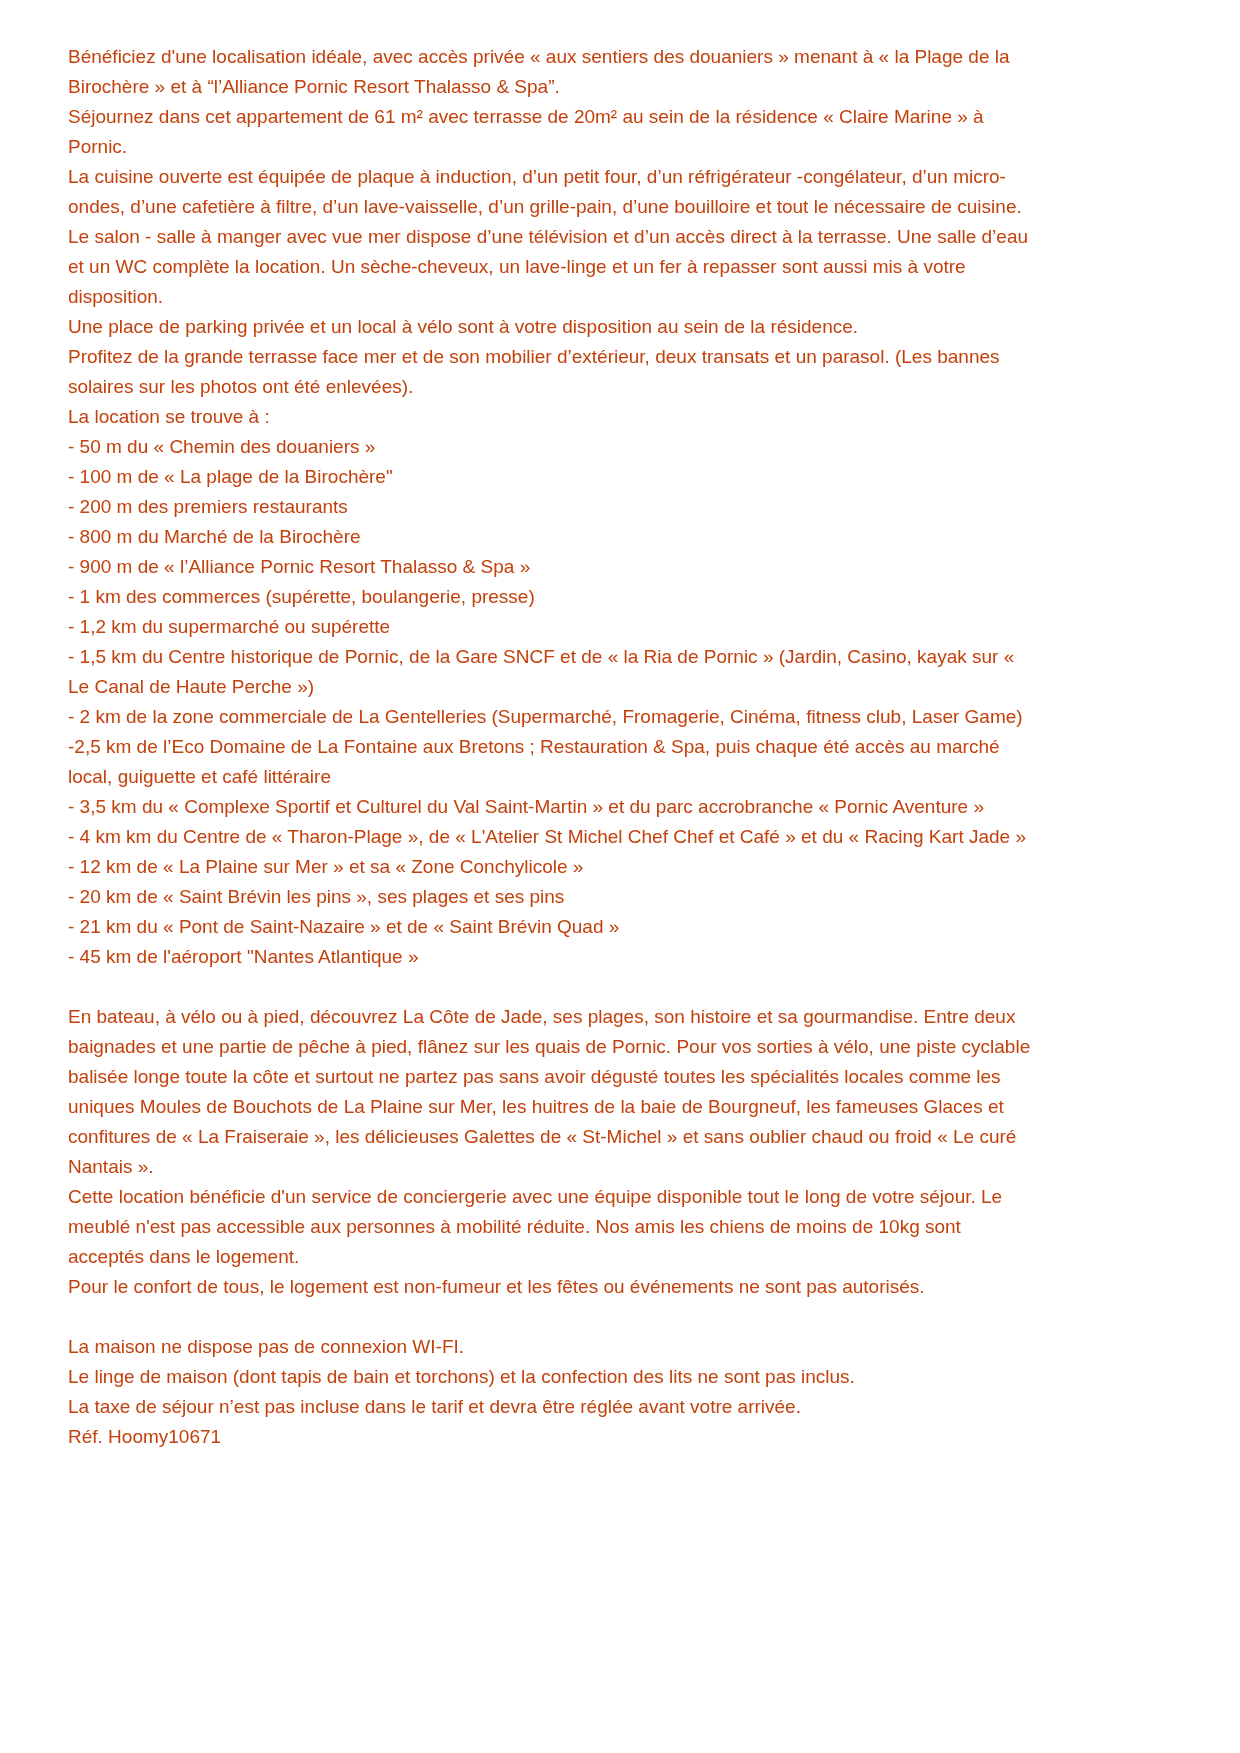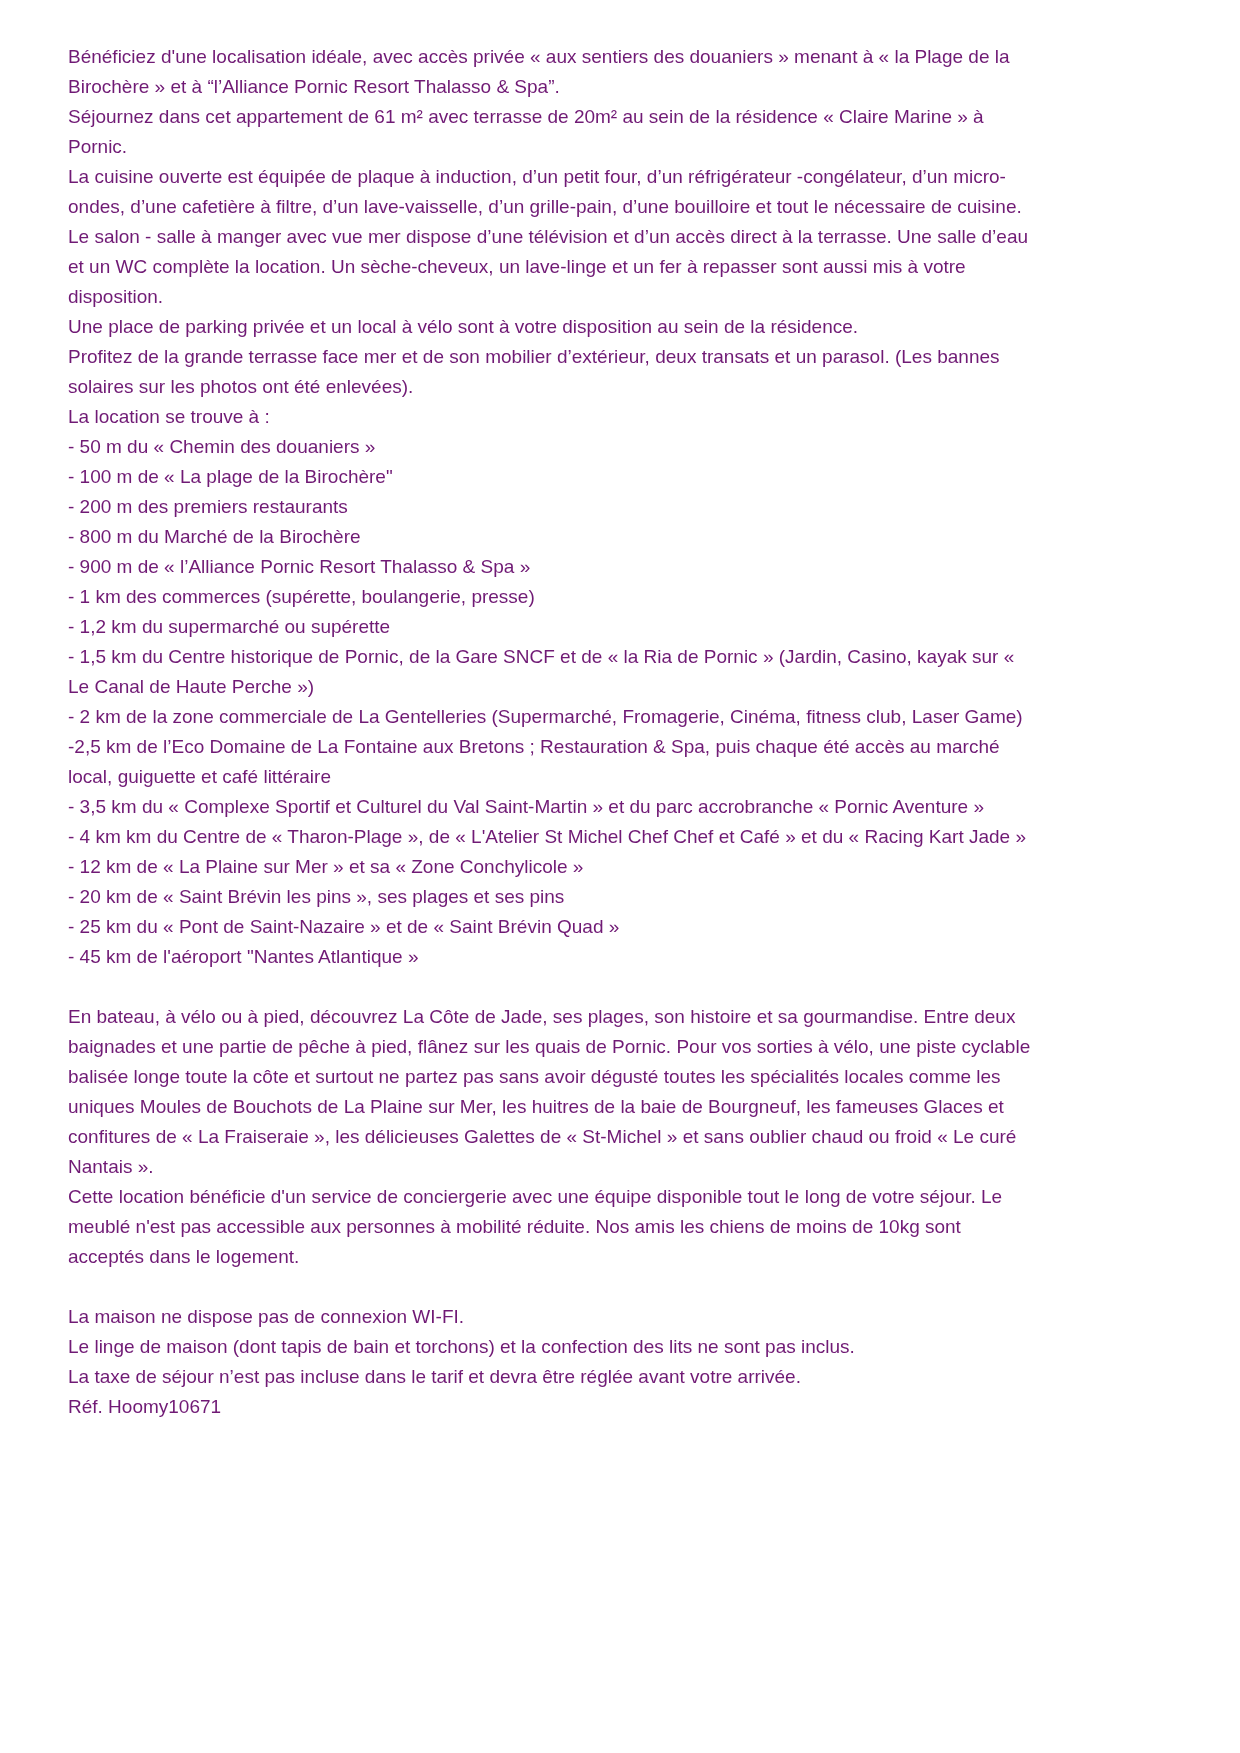--- a/index.html
+++ b/index.html
@@ -13,21 +13,21 @@
     box-sizing: border-box;
   }
   .doc {
     box-sizing: content-box;
     padding: 42px 0 0 68px;
     max-width: 972px;
     font-family: "Liberation Sans", "DejaVu Sans", sans-serif;
     font-size: 19px;
     line-height: 30px;
     font-weight: 400;
-    color: #701a75;
+    color: #c2410c;
     -webkit-font-smoothing: antialiased;
   }
   .para {
     margin: 0;
     white-space: pre-wrap;
   }
   .para.blank {
     height: 30px;
   }
 </style>
@@ -49,24 +49,25 @@
       <p class="para">- 900 m de « l’Alliance Pornic Resort Thalasso &amp; Spa »</p>
       <p class="para">- 1 km des commerces (supérette, boulangerie, presse)</p>
       <p class="para">- 1,2 km du supermarché ou supérette</p>
       <p class="para">- 1,5 km du Centre historique de Pornic, de la Gare SNCF et de « la Ria de Pornic » (Jardin, Casino, kayak sur « Le Canal de Haute Perche »)</p>
       <p class="para">- 2 km de la zone commerciale de La Gentelleries (Supermarché, Fromagerie, Cinéma, fitness club, Laser Game)</p>
       <p class="para">-2,5 km de l’Eco Domaine de La Fontaine aux Bretons ; Restauration &amp; Spa, puis chaque été accès au marché local, guiguette et café littéraire</p>
       <p class="para">- 3,5 km du « Complexe Sportif et Culturel du Val Saint-Martin » et du parc accrobranche « Pornic Aventure »</p>
       <p class="para">- 4 km km du Centre de « Tharon-Plage », de « L'Atelier St Michel Chef Chef et Café » et du « Racing Kart Jade »</p>
       <p class="para">- 12 km de « La Plaine sur Mer » et sa « Zone Conchylicole »</p>
       <p class="para">- 20 km de « Saint Brévin les pins », ses plages et ses pins</p>
-      <p class="para">- 25 km du « Pont de Saint-Nazaire » et de « Saint Brévin Quad »</p>
+      <p class="para">- 21 km du « Pont de Saint-Nazaire » et de « Saint Brévin Quad »</p>
       <p class="para">- 45 km de l'aéroport "Nantes Atlantique »</p>
       <p class="para blank"></p>
       <p class="para">En bateau, à vélo ou à pied, découvrez La Côte de Jade, ses plages, son histoire et sa gourmandise. Entre deux baignades et une partie de pêche à pied, flânez sur les quais de Pornic. Pour vos sorties à vélo, une piste cyclable balisée longe toute la côte et surtout ne partez pas sans avoir dégusté toutes les spécialités locales comme les uniques Moules de Bouchots de La Plaine sur Mer, les huitres de la baie de Bourgneuf, les fameuses Glaces et confitures de « La Fraiseraie », les délicieuses Galettes de « St-Michel » et sans oublier chaud ou froid « Le curé Nantais ».</p>
       <p class="para">Cette location bénéficie d'un service de conciergerie avec une équipe disponible tout le long de votre séjour. Le meublé n'est pas accessible aux personnes à mobilité réduite. Nos amis les chiens de moins de 10kg sont acceptés dans le logement.</p>
+      <p class="para">Pour le confort de tous, le logement est non-fumeur et les fêtes ou événements ne sont pas autorisés.</p>
       <p class="para blank"></p>
       <p class="para">La maison ne dispose pas de connexion WI-FI.</p>
       <p class="para">Le linge de maison (dont tapis de bain et torchons) et la confection des lits ne sont pas inclus.</p>
       <p class="para">La taxe de séjour n’est pas incluse dans le tarif et devra être réglée avant votre arrivée.</p>
       <p class="para">Réf. Hoomy10671</p>
     </div>
 </main>
 
 </body></html>

